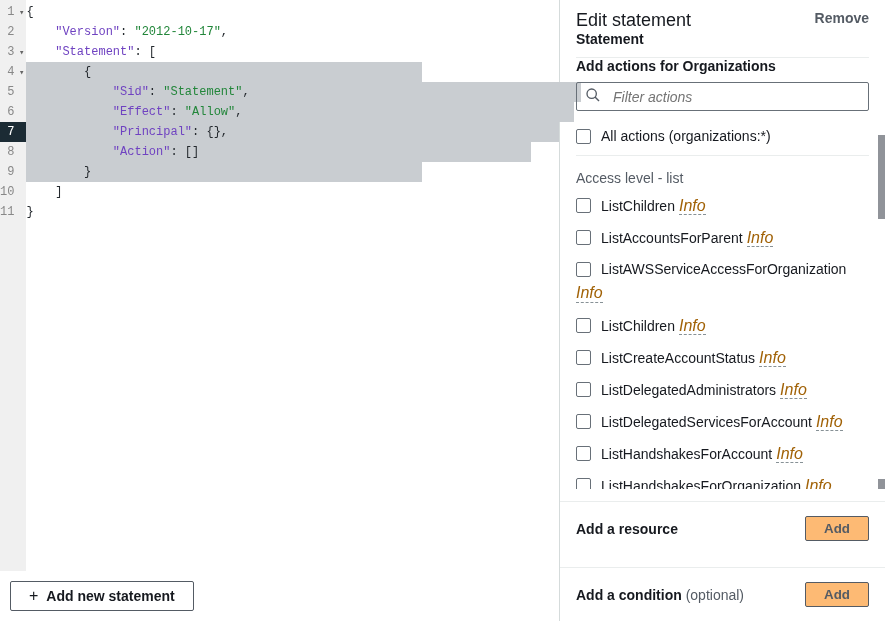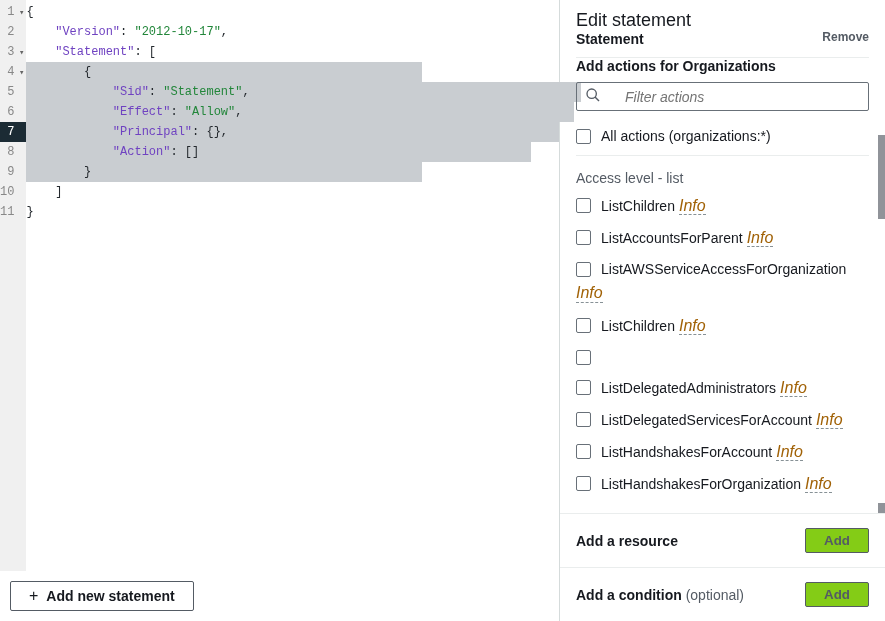--- a/index.html
+++ b/index.html
@@ -30,51 +30,51 @@
     background: #fff; color: #16191f;
     padding: 6px 18px; font-weight: 700; font-size: 14px; cursor: pointer;
   }
   .plus { font-size: 16px; font-weight: 400; line-height: 1; }
 
   
   .right { flex: 1; height: 100%; display: flex; flex-direction: column; }
   .r-head { padding: 10px 16px 6px 16px; display: flex; justify-content: space-between; align-items: flex-start; gap: 21px; }
   .r-head h1 { font-size: 18px; font-weight: 400; }
   .r-head .stname { font-size: 14px; font-weight: 700; }
-  .r-head .remove { color: #545b64; font-weight: 700; cursor: pointer; font-size: 12px; margin-top: 20px; }
+  .r-head .remove { color: #545b64; font-weight: 700; cursor: pointer; font-size: 14px; }
   .divider { border-bottom: 1px solid #eaeded; margin: 4px 16px 0 16px; }
 
   .section-title { font-weight: 700; padding: 0 16px; }
 
   .search {
     margin: 8px 16px 10px 16px; border: 1px solid #687078; border-radius: 2px;
-    display: flex; align-items: center; padding: 4px 8px; gap: 24px;
+    display: flex; align-items: center; padding: 4px 8px; gap: 12px;
   }
   .search svg { width: 16px; height: 16px; stroke: #545b64; fill: none; stroke-width: 2; }
   .search input { border: none; outline: none; flex: 1; font-size: 14px; font-style: italic; color: #687078; background: transparent; }
 
   .scroll { flex: 1; overflow: hidden; padding: 0 16px; position: relative; }
   .scroll .thumb { position: absolute; right: -1px; top: 14px; width: 8px; height: 84px; background: #909399; border-radius: 0; }
   .scroll .thumb2 { position: absolute; right: -1px; bottom: 0; width: 8px; height: 10px; background: #909399; }
 
   .chk-row { display: flex; align-items: flex-start; gap: 10px; padding: 7px 0; }
   .chk {
     width: 15px; height: 15px; border: 1px solid #687078; border-radius: 2px; flex-shrink: 0; margin-top: 1px;
     background: #fff; cursor: pointer;
   }
   .chk-label { font-size: 14px; }
   .info { color: #a16207; border-bottom: 1px dashed #879196; font-size: 16px; margin-left: 4px; cursor: pointer; font-style: italic; }
   .group-title { color: #545b64; font-weight: 400; font-size: 14px; padding: 10px 0 4px 0; }
   hr.thin { border: none; border-top: 1px solid #eaeded; margin: 4px 0; }
 
-  .bottom-sect { border-top: 1px solid #eaeded; padding: 14px 16px; display: flex; justify-content: space-between; align-items: center; }
+  .bottom-sect { border-top: 1px solid #eaeded; padding: 14px 16px; display: flex; justify-content: space-between; align-items: center; margin-top: 12px; }
   .bottom-sect .lbl { font-weight: 700; }
   .bottom-sect .opt { font-weight: 400; color: #545b64; }
   .btn-add {
-    border: 1px solid #545b64; border-radius: 2px; background: #84cc16;
+    border: 1px solid #545b64; border-radius: 2px; background: #fdba74;
     padding: 4px 18px; font-weight: 700; cursor: pointer; color: #545b64;
   }
 </style>
 </head>
 <body>
 
 <div class="wrap">
 
   <div class="left">
     <div class="editor">
@@ -160,20 +160,21 @@
           </div>
           <div class="chk-row" style="padding-top: 0px;">
             <span class="info" style="margin-left: 0px;">Info</span>
           </div>
           <div class="chk-row">
             <span class="chk"></span>
             <span><span class="chk-label">ListChildren</span><span class="info">Info</span></span>
           </div>
           <div class="chk-row">
             <span class="chk"></span>
+            <span><span class="chk-label">ListCreateAccountStatus</span><span class="info">Info</span></span>
           </div>
           <div class="chk-row">
             <span class="chk"></span>
             <span><span class="chk-label">ListDelegatedAdministrators</span><span class="info">Info</span></span>
           </div>
           <div class="chk-row">
             <span class="chk"></span>
             <span><span class="chk-label">ListDelegatedServicesForAccount</span><span class="info">Info</span></span>
           </div>
           <div class="chk-row">

